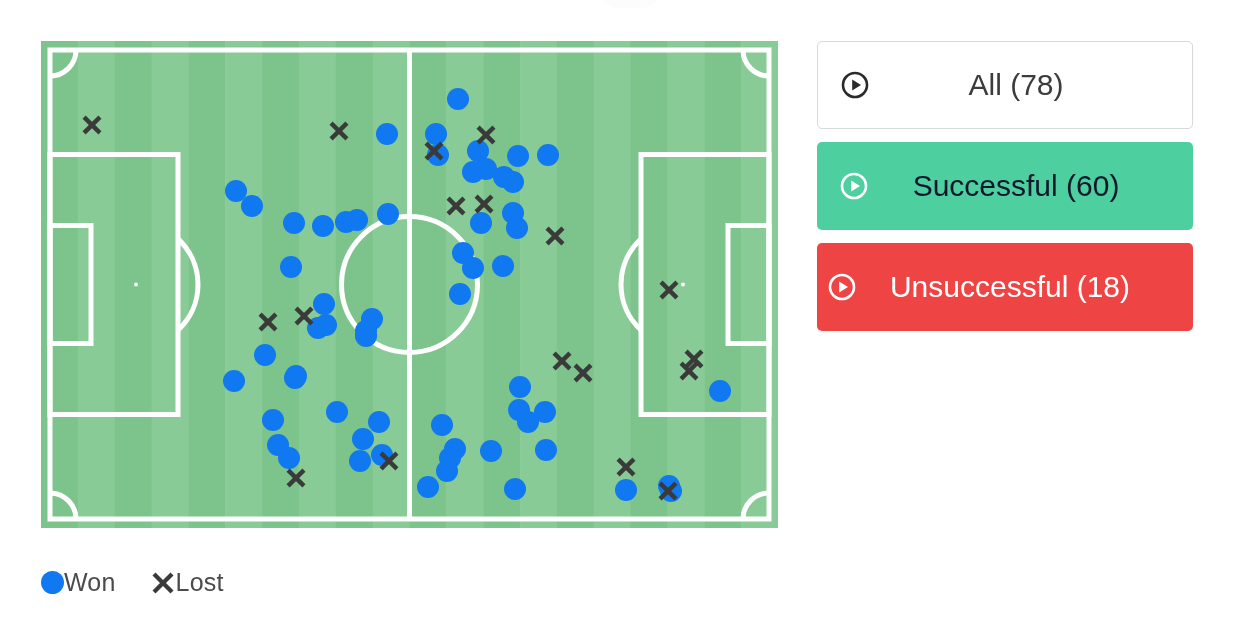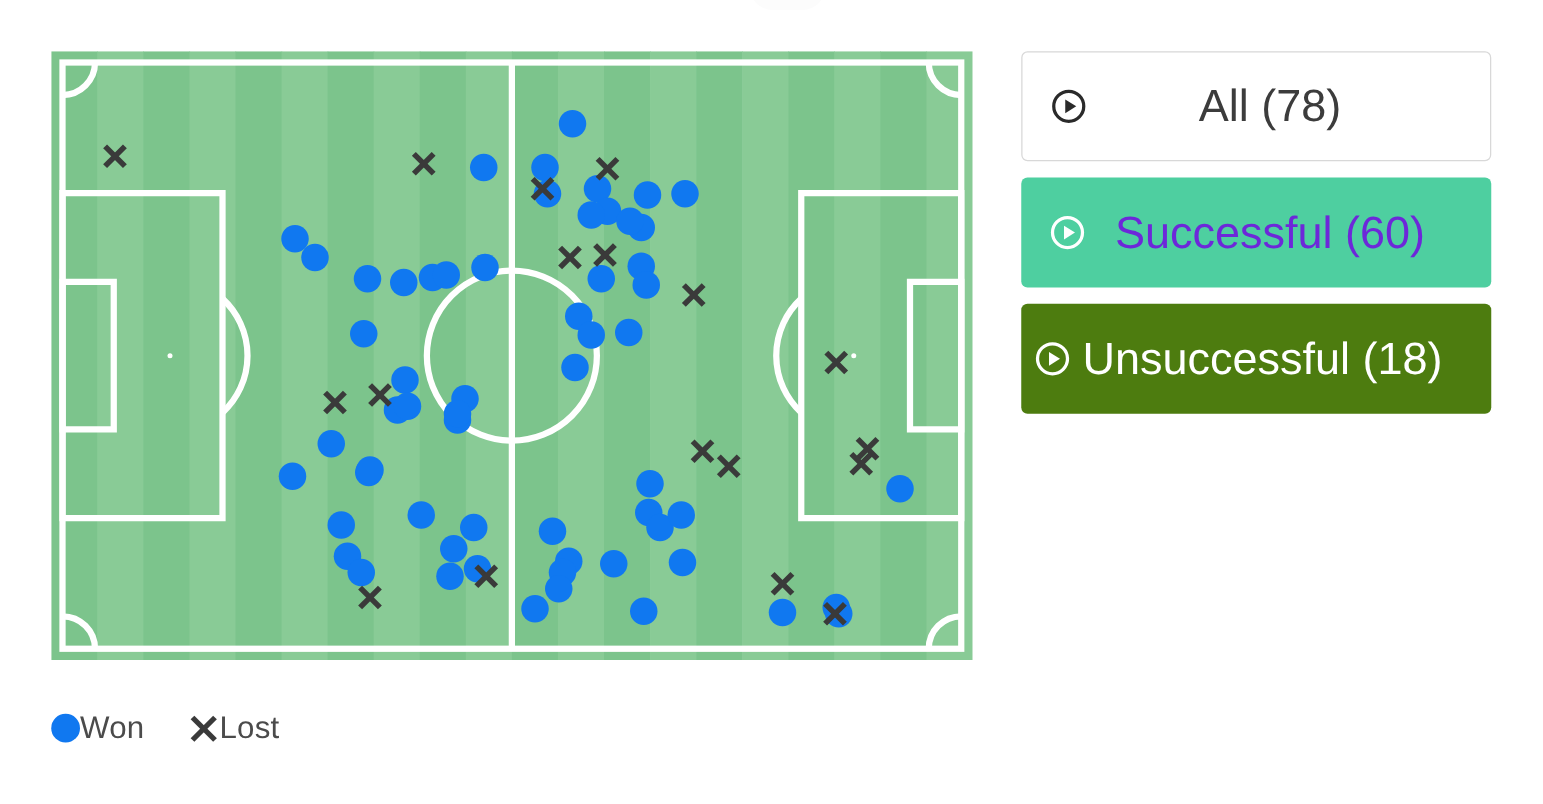--- a/index.html
+++ b/index.html
@@ -91,32 +91,32 @@
   }
   .filter-btn .btn-icon {
     width: 30px;
     height: 30px;
     flex: 0 0 30px;
     display: block;
   }
   .filter-btn .btn-label {
     flex: 1;
     text-align: center;
-    font-size: 36px;
+    font-size: 30px;
     padding-right: 30px;
     white-space: nowrap;
   }
   .filter-btn.all {
     background: #ffffff;
     border: 1px solid #d8d8d8;
   }
   .filter-btn.all .btn-label { color: #3c3c3c; }
   .filter-btn.successful { background: #4ecfa0; }
-  .filter-btn.successful .btn-label { color: #6d28d9; }
-  .filter-btn.unsuccessful { background: #4d7c0f; padding-left: 10px; }
+  .filter-btn.successful .btn-label { color: #0f172a; }
+  .filter-btn.unsuccessful { background: #ef4444; padding-left: 10px; }
   .filter-btn.unsuccessful .btn-label { color: #ffffff; }
 </style>
 </head>
 <body>
 
 <div id="top-artifact"></div>
 
 <div id="pitch-wrap">
   <svg id="pitch-svg" width="737" height="487" viewBox="0 0 737 487">
     <defs>

